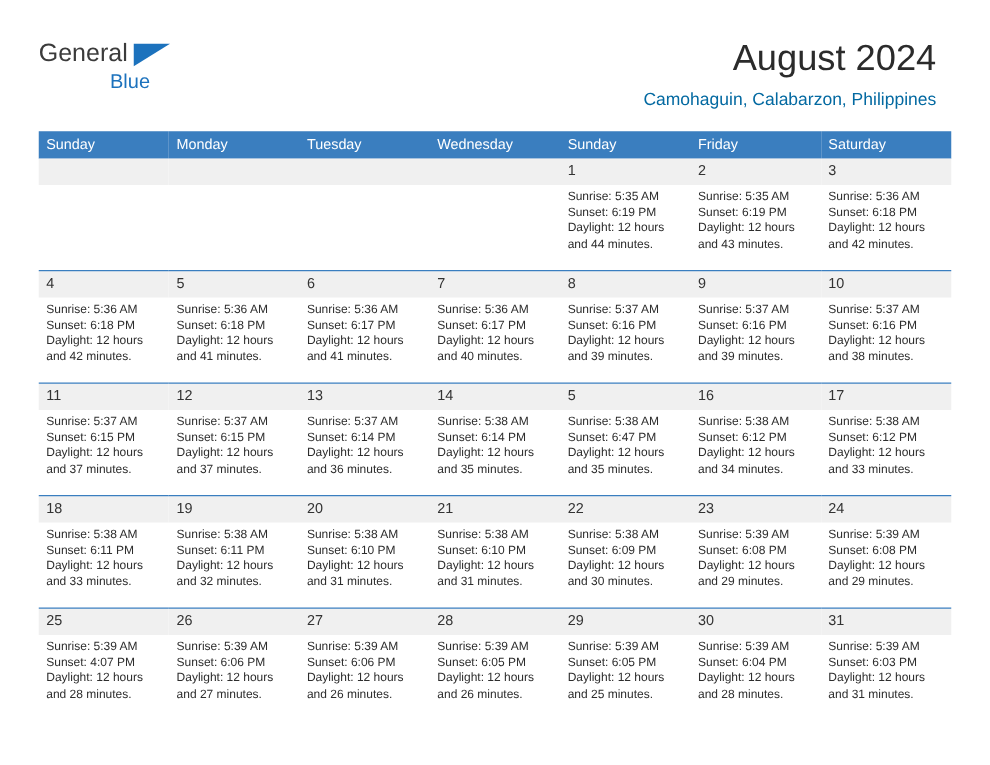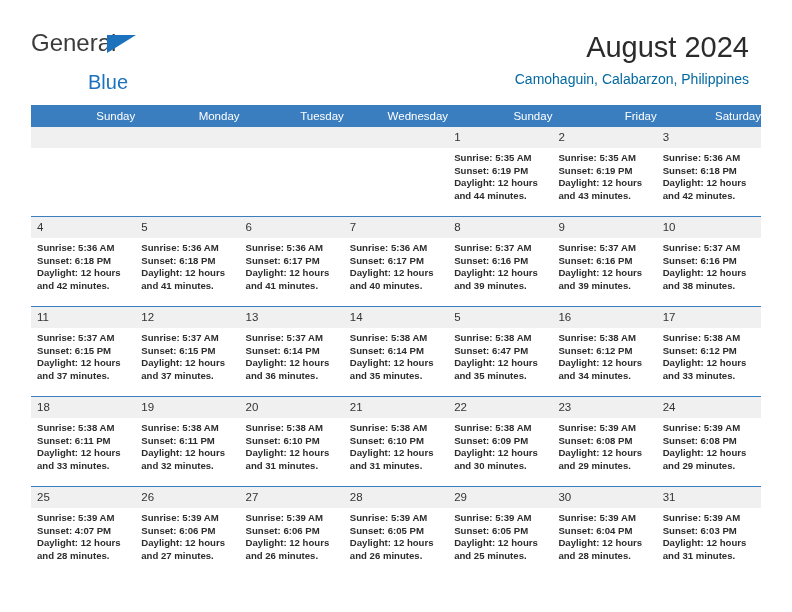--- a/index.html
+++ b/index.html
@@ -31,41 +31,41 @@
   }
   .brand {
     position: absolute;
     left: 0;
     top: 4px;
     width: 200px;
     height: 56px;
   }
   .brand-line1 {
     position: relative;
-    font-size: 24px;
+    font-size: 20px;
     line-height: 22px;
     color: #3b3b3b;
     letter-spacing: 0px;
     display: block;
     height: 22px;
   }
   .brand-tri {
     position: absolute;
     left: 76px;
     top: 3px;
     width: 0;
     height: 0;
     border-left: 29px solid #1c72bd;
     border-bottom: 18px solid transparent;
   }
   .brand-line2 {
     display: block;
     margin-left: 57px;
-    margin-top: 17px;
-    font-size: 20px;
+    margin-top: 1px;
+    font-size: 16px;
     line-height: 22px;
     color: #1c72bd;
   }
 
   .title-block {
     position: absolute;
     right: 12px;
     top: 0;
     text-align: right;
   }
@@ -92,21 +92,21 @@
     top: 105px;
     width: 730px;
     border-collapse: collapse;
     table-layout: fixed;
   }
   .calendar th {
     background: #3a7ebf;
     color: #ffffff;
     font-weight: normal;
     font-size: 11.5px;
-    text-align: right;
+    text-align: left;
     padding: 4px 0 5px 6px;
     height: 13px;
     border: none;
   }
   .calendar td {
     vertical-align: top;
     padding: 0;
     border: none;
     border-top: 1px solid #3a7ebf;
     height: 89px;
@@ -119,21 +119,20 @@
     display: block;
     background: #f0f0f0;
     font-size: 11.5px;
     line-height: 13px;
     color: #333333;
     padding: 4px 0 4px 6px;
     height: 13px;
   }
   .cell-body {
     padding: 4px 6px 0 6px;
-    font-weight: bold;
   }
   .cell-body div {
     font-size: 9.6px;
     line-height: 12.6px;
     color: #2d2d2d;
     white-space: nowrap;
   }
 </style>
 </head>
 <body>

